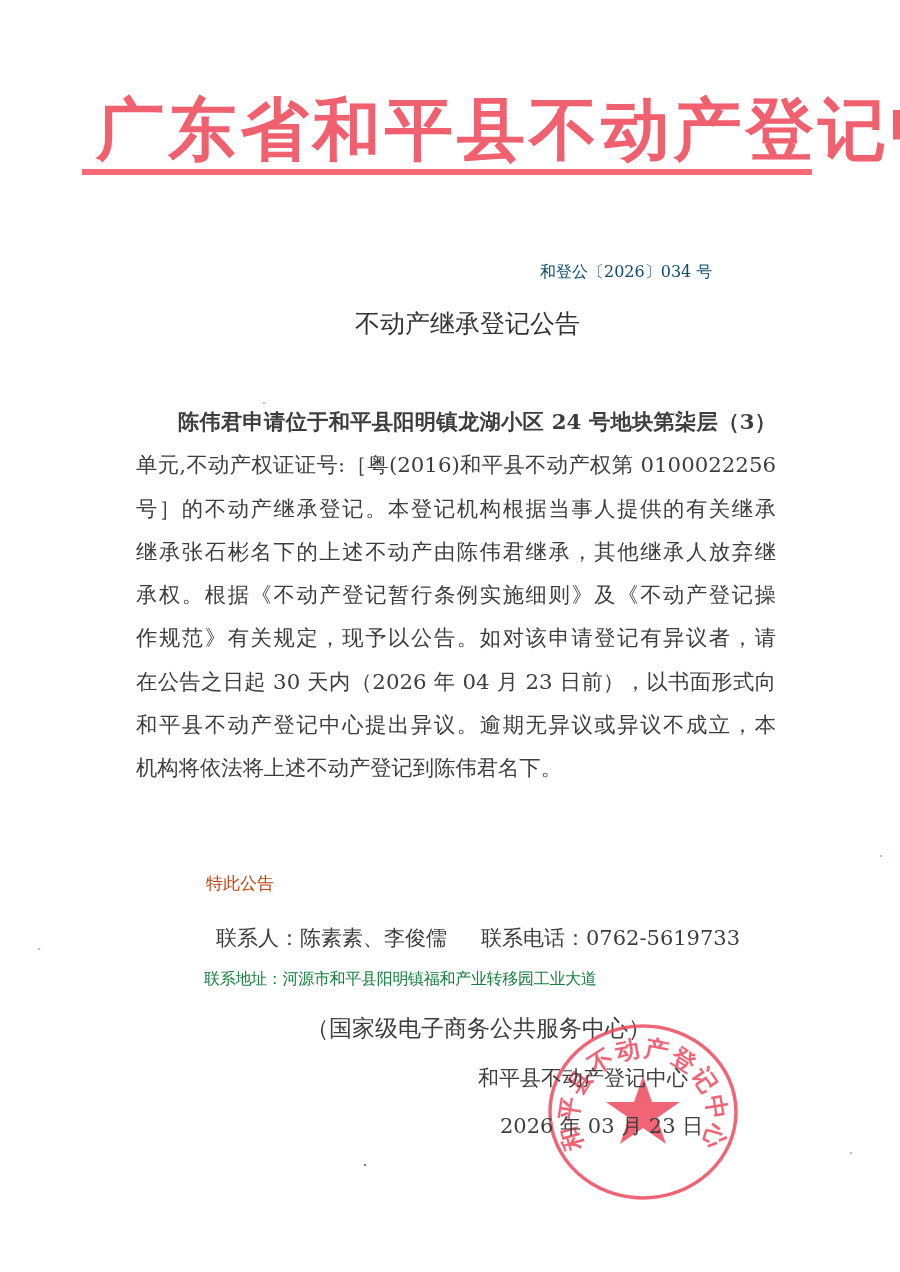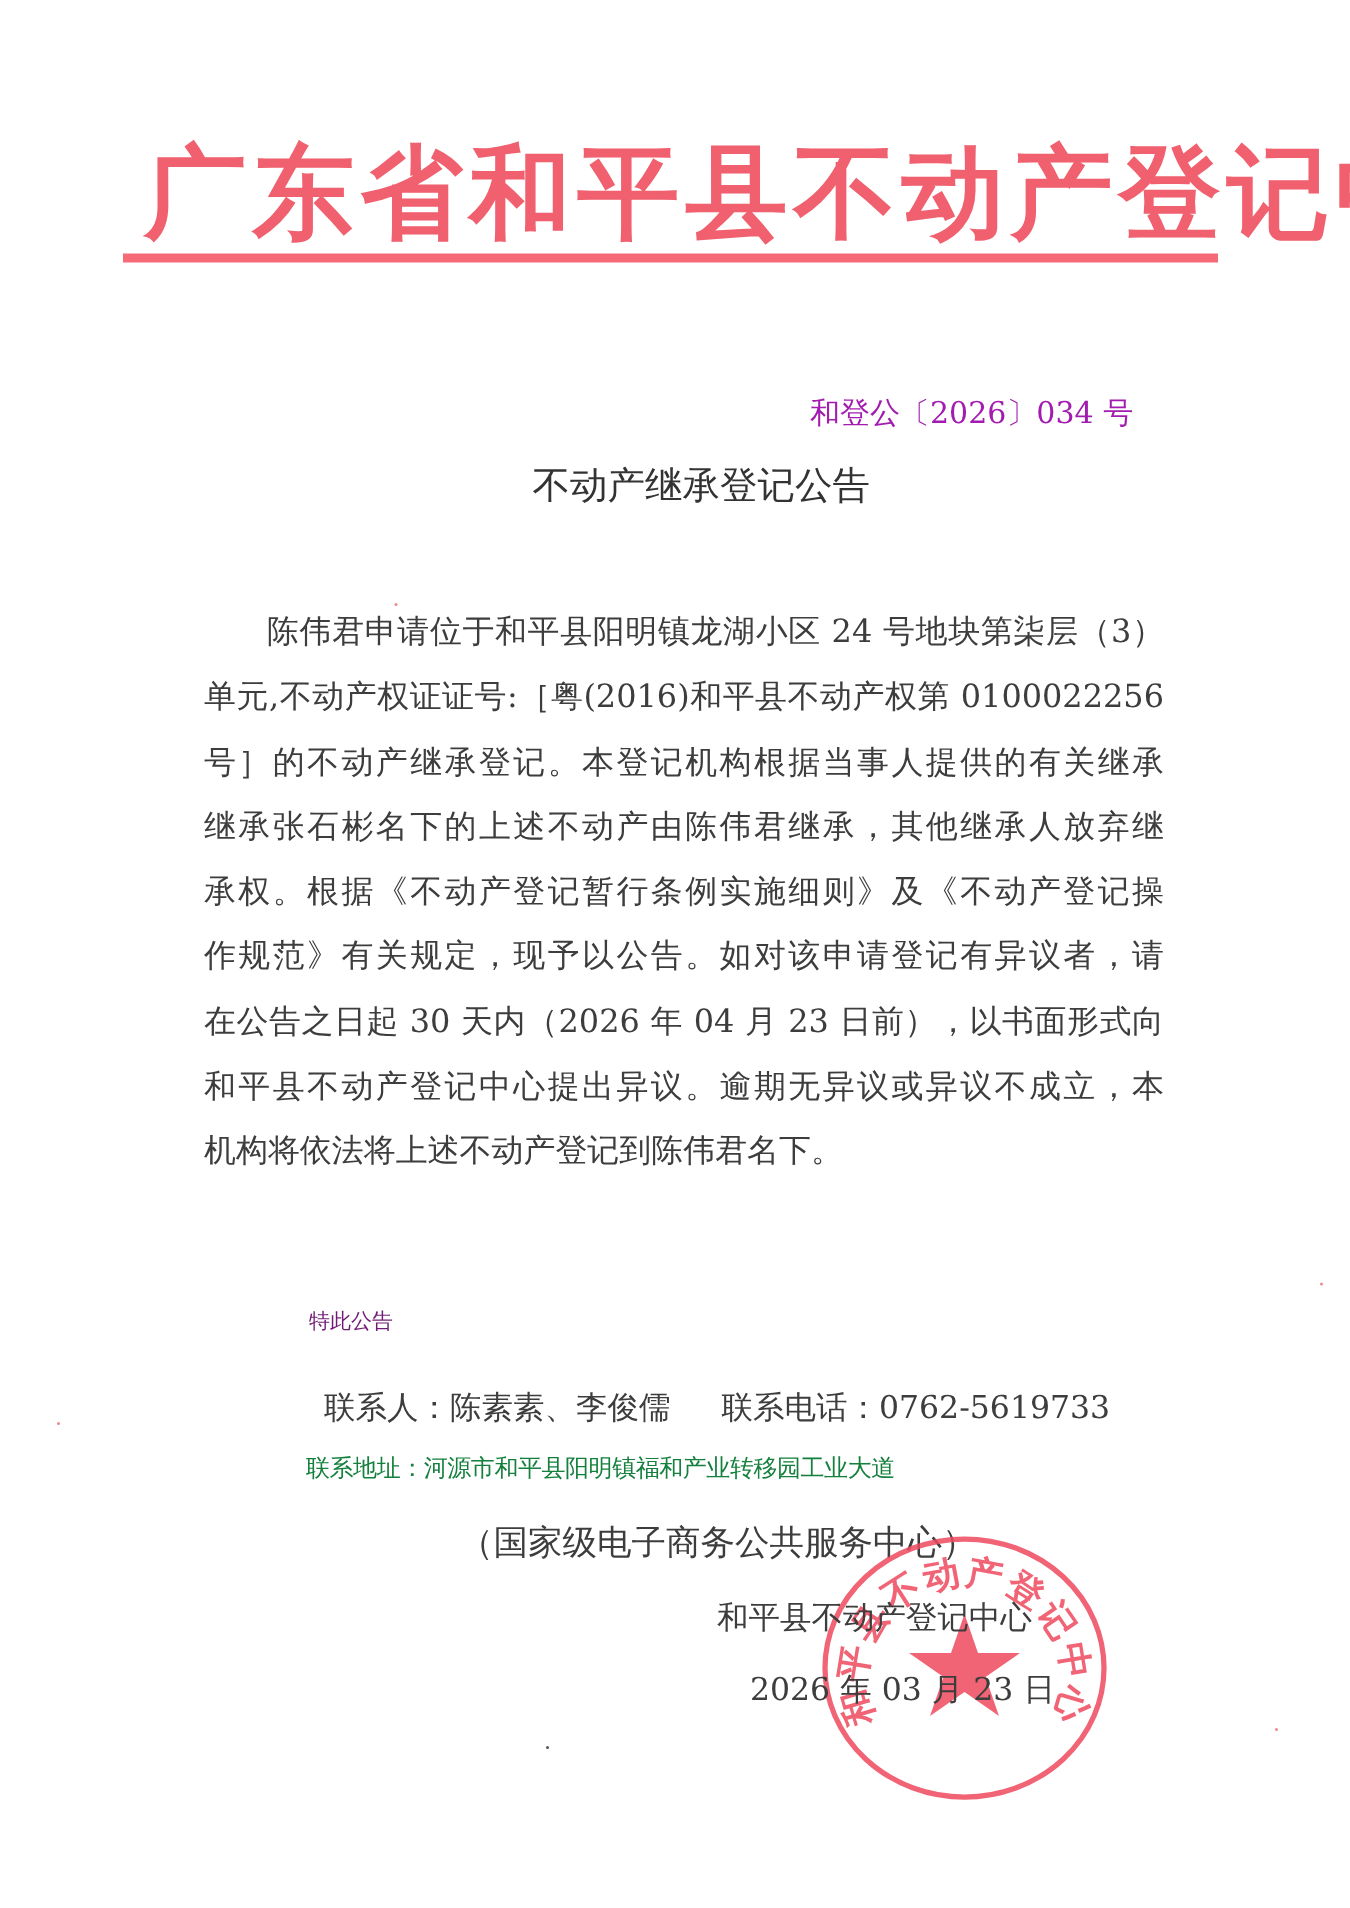--- a/index.html
+++ b/index.html
@@ -2,28 +2,28 @@
 <html><head>
   <meta charset="utf-8">
   <style>
     html, body { margin: 0; padding: 0; background: #ffffff; }
     body { width: 900px; height: 1272px; position: relative; overflow: hidden;
            font-family: "DejaVu Serif", "Liberation Serif", serif; color: #3a3a3a; }
     .header-title { position: absolute; left: 96px; top: 98px; width: 720px;
       font-family: "DejaVu Sans", "Liberation Sans", sans-serif; font-weight: bold;
       font-size: 68px; letter-spacing: 4.2px; color: #f0606e; white-space: nowrap; line-height: 64px; }
     .header-rule { position: absolute; left: 82px; top: 169px; width: 730px; height: 6px; background: #f66a78; }
-    .doc-number { position: absolute; left: 540px; top: 262px; font-size: 20px; color: #a21caf; white-space: nowrap; }
+    .doc-number { position: absolute; left: 540px; top: 262px; font-size: 16px; color: #0c4a6e; white-space: nowrap; }
     .doc-title { position: absolute; left: 355px; top: 307px; font-size: 25px; color: #333; white-space: nowrap; font-weight: normal; }
     .body-text { position: absolute; left: 136px; top: 400px; width: 640px; font-size: 21.3px; line-height: 43.3px; color: #3d3d3d; }
     .body-text .para { margin: 0; text-align: justify; text-justify: inter-character; }
     .line { display: block; white-space: nowrap; text-align-last: justify; }
-    .line.first { padding-left: 42px; }
+    .line.first { padding-left: 42px; font-weight: bold; }
     .line.last { text-align-last: left; }
-    .closing { position: absolute; left: 206px; top: 872px; font-size: 14px; color: #701a75; white-space: nowrap; text-align: center; }
+    .closing { position: absolute; left: 206px; top: 872px; font-size: 17px; color: #c2410c; white-space: nowrap; text-align: center; }
     .contact { position: absolute; left: 192px; top: 924px; font-size: 21px; color: #3d3d3d; white-space: nowrap; margin-left: 24px; }
     .contact .gap { display: inline-block; width: 34px; }
     .address { position: absolute; left: 204px; top: 969px; font-size: 16px; color: #15803d; white-space: nowrap; letter-spacing: -0.3px; }
     .address2 { position: absolute; left: 306px; top: 1013px; font-size: 23px; color: #3d3d3d; white-space: nowrap; }
     .sign-org { position: absolute; left: 478px; top: 1064px; font-size: 21px; color: #3d3d3d; white-space: nowrap; z-index: 2; }
     .sign-date { position: absolute; left: 500px; top: 1112px; font-size: 21px; color: #3d3d3d; white-space: nowrap; z-index: 2; }
     .stamp { position: absolute; left: 546px; top: 1022px; width: 194px; height: 180px; z-index: 1; opacity: 0.85; }
     .speck { position: absolute; width: 2px; height: 2px; background: #e88; border-radius: 1px; }
   </style>
 </head>

